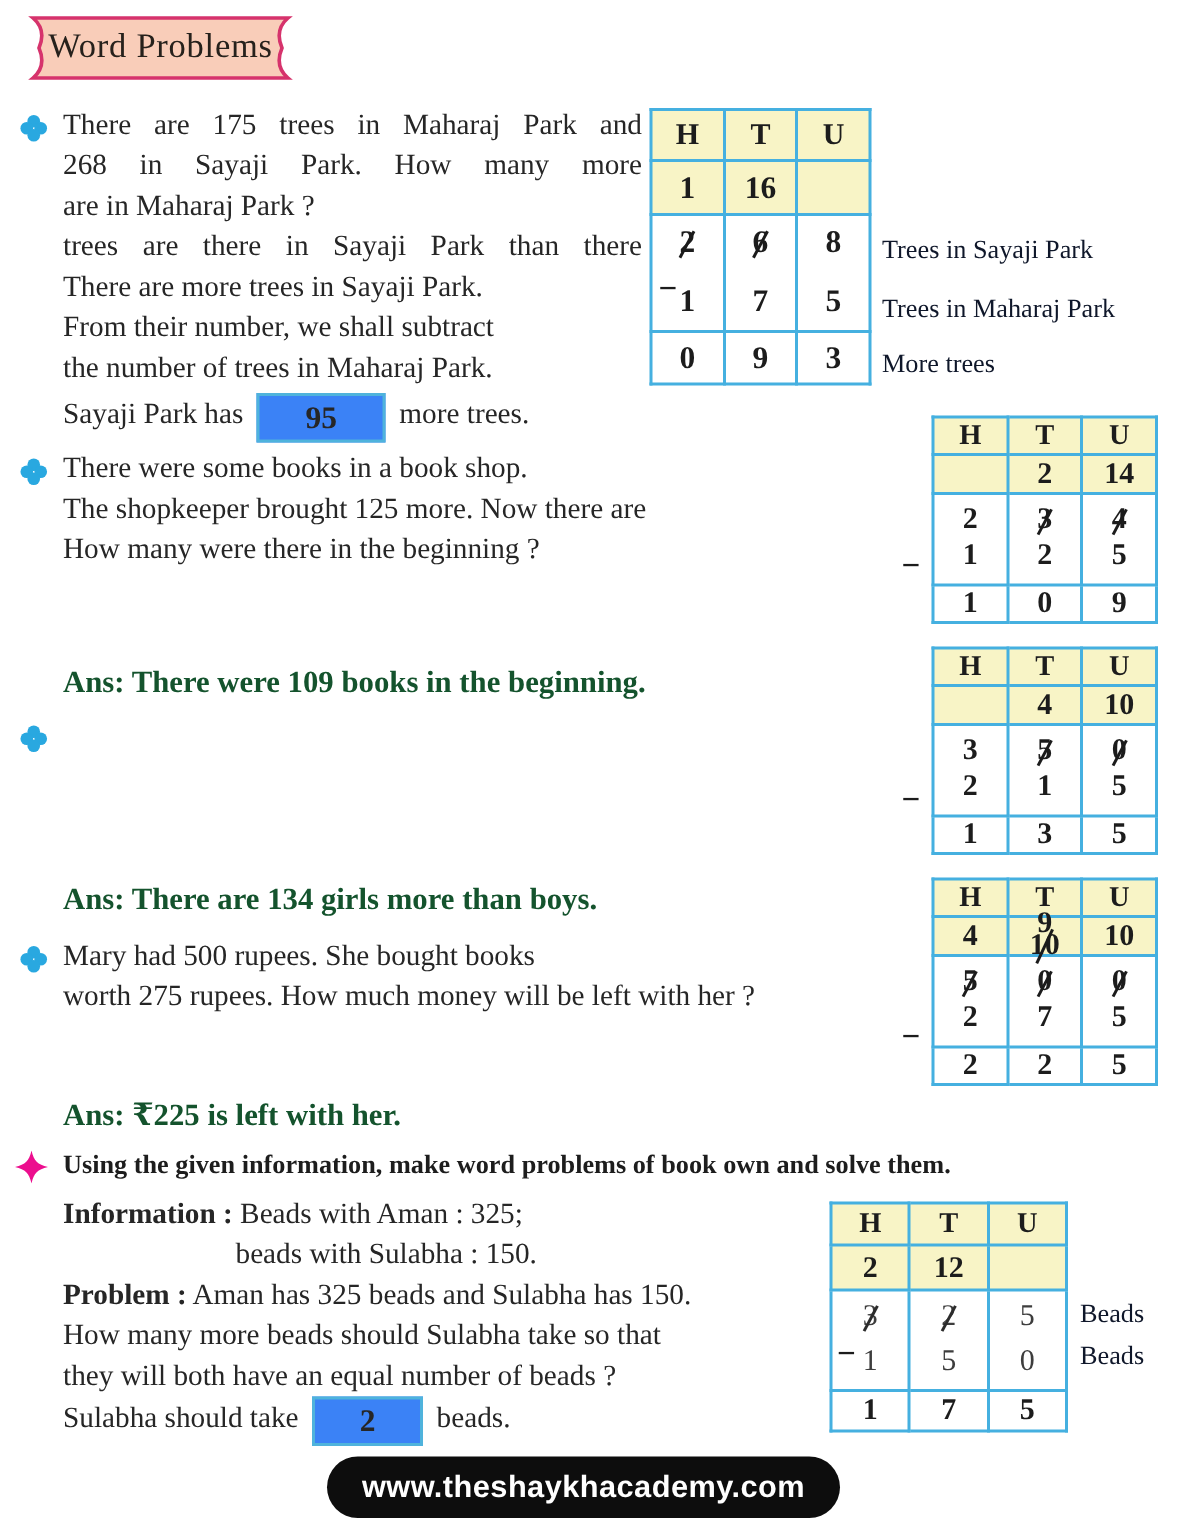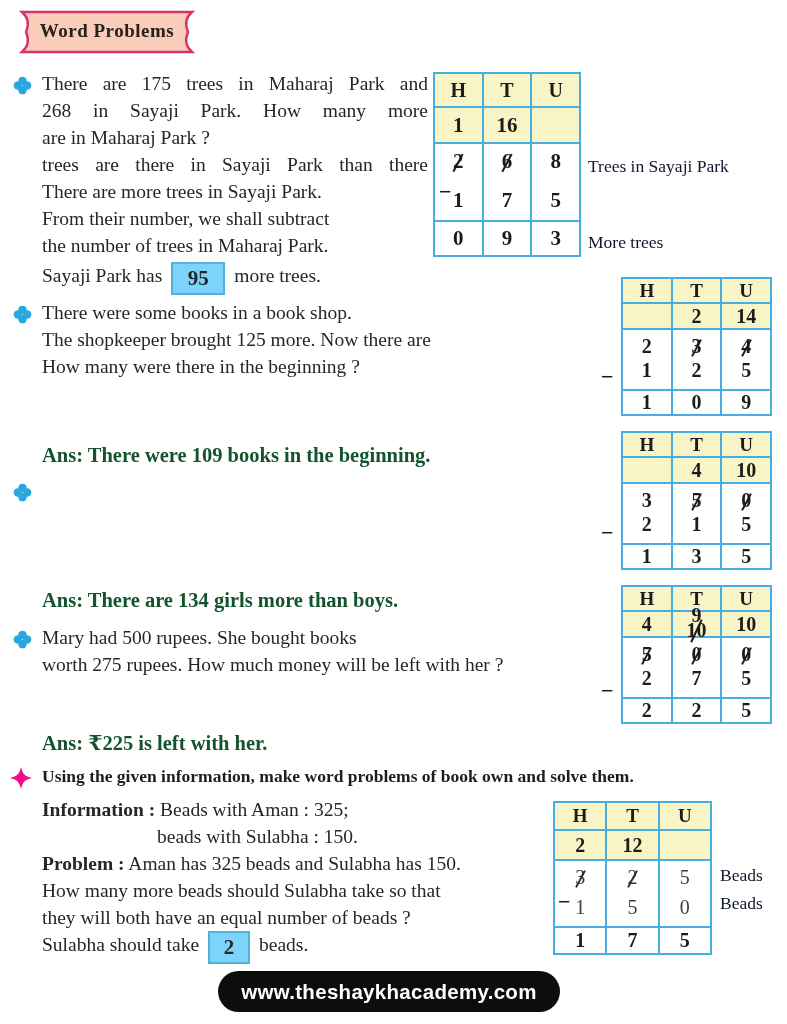--- a/index.html
+++ b/index.html
@@ -4,35 +4,35 @@
 <style>
   html,body{margin:0;padding:0;background:#ffffff;}
   #page{
     position:relative;width:787px;height:1024px;background:#ffffff;overflow:hidden;
     font-family:"Liberation Serif","DejaVu Serif",serif;color:#262626;
   }
   
   #plaque{position:absolute;left:16px;top:9px;width:182px;height:46px;}
   #plaque .plaque-text{
     position:absolute;left:0;top:0;width:182px;height:44px;display:flex;align-items:center;justify-content:center;
-    font-size:19px;font-weight:700;color:#26211c;letter-spacing:.5px;text-align:center;
+    font-size:23px;font-weight:400;color:#26211c;letter-spacing:.5px;text-align:center;
   }
   
   .bullet{position:absolute;}
   
   .tblock{position:absolute;font-size:19.5px;line-height:27px;}
   .line{white-space:nowrap;}
   .just{white-space:normal;text-align:justify;text-align-last:justify;width:386px;}
   .ans{position:absolute;font-size:20.5px;font-weight:700;color:#14532d;white-space:nowrap;}
   .bheading{position:absolute;font-size:17.5px;font-weight:700;color:#1d1d1d;white-space:nowrap;}
   .blabel{font-weight:700;}
   .indent2{padding-left:115px;}
   .ybox{
-    display:inline-block;min-width:40px;text-align:center;background:#7dd3fc;border:2px solid #4fb3dc;
-    font-weight:700;font-size:21px;padding:1px 5px 2px;margin:0 9px;vertical-align:-3px;line-height:26px;
+    display:inline-block;min-width:40px;text-align:center;background:#3b82f6;border:2px solid #4fb3dc;
+    font-weight:700;font-size:21px;padding:1px 21px 2px;margin:0 9px;vertical-align:-3px;line-height:26px;
   }
   .ybox.small{min-width:28px;}
   
   .twrap{position:absolute;}
   .wtable{border-collapse:collapse;table-layout:fixed;}
   .wtable th,.wtable td{
     border:2px solid #45b0e0;text-align:center;padding:0;
     font-weight:700;color:#1c1c1c;background:#ffffff;
   }
   .wtable tr.yrow th,.wtable tr.yrow td{background:#f8f4c6;}
@@ -143,20 +143,21 @@
       </tr>
       <tr class="res">
         <td>0</td>
         <td>9</td>
         <td>3</td>
       </tr>
     </tbody>
       </table>
     <span class="minus" style="left:6px;top:110px">−</span>
     <div class="tlabel" style="left:155px;top:84px">Trees in Sayaji Park</div>
+    <div class="tlabel" style="left:155px;top:123px">Trees in Maharaj Park</div>
     <div class="tlabel" style="left:155px;top:160px">More trees</div>
   </div>
 
   <svg class="bullet" style="left:13px;top:305px" width="19" height="19" viewBox="0 0 18 18">
     <g fill="#29a8e0">
         <circle cx="9" cy="4.6" r="4"></circle>
         <circle cx="4.6" cy="9" r="4"></circle>
         <circle cx="13.4" cy="9" r="4"></circle>
         <circle cx="9" cy="13.4" r="4"></circle>
       </g>

